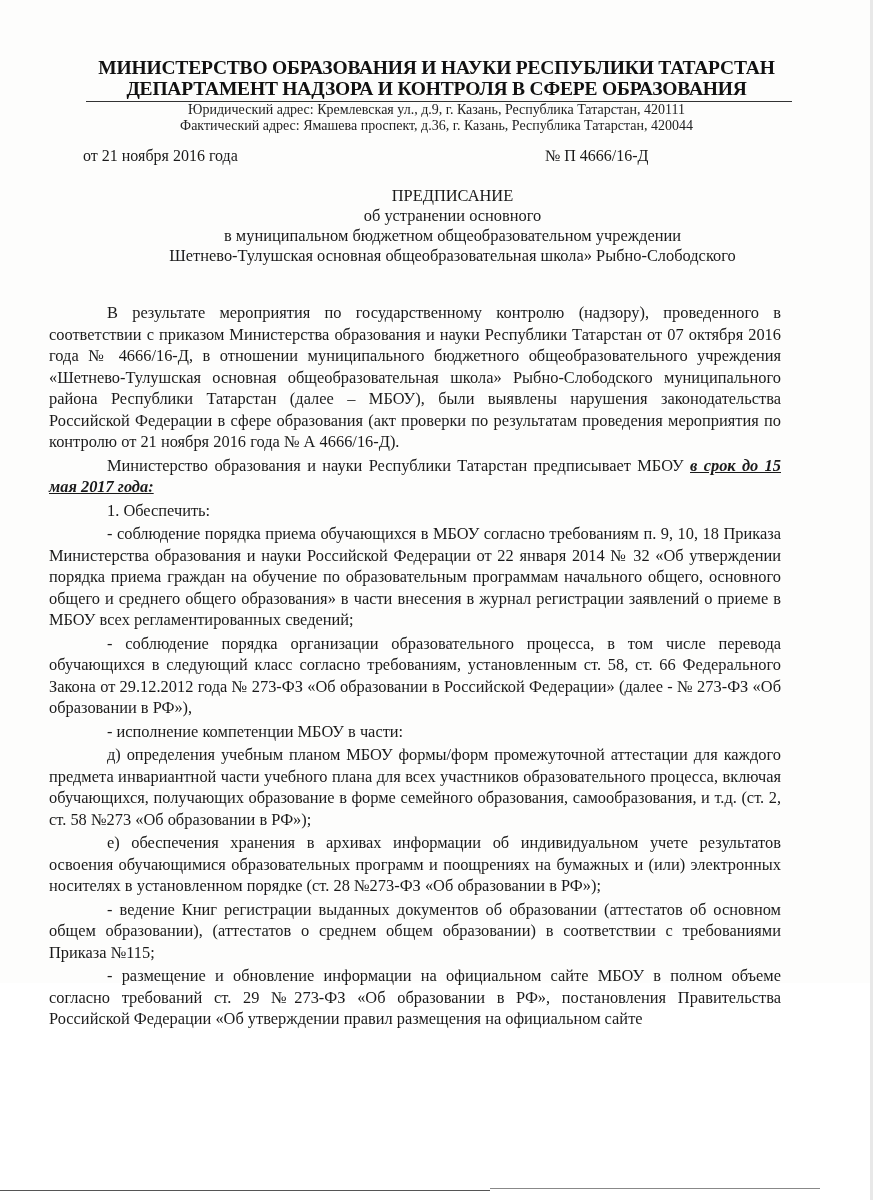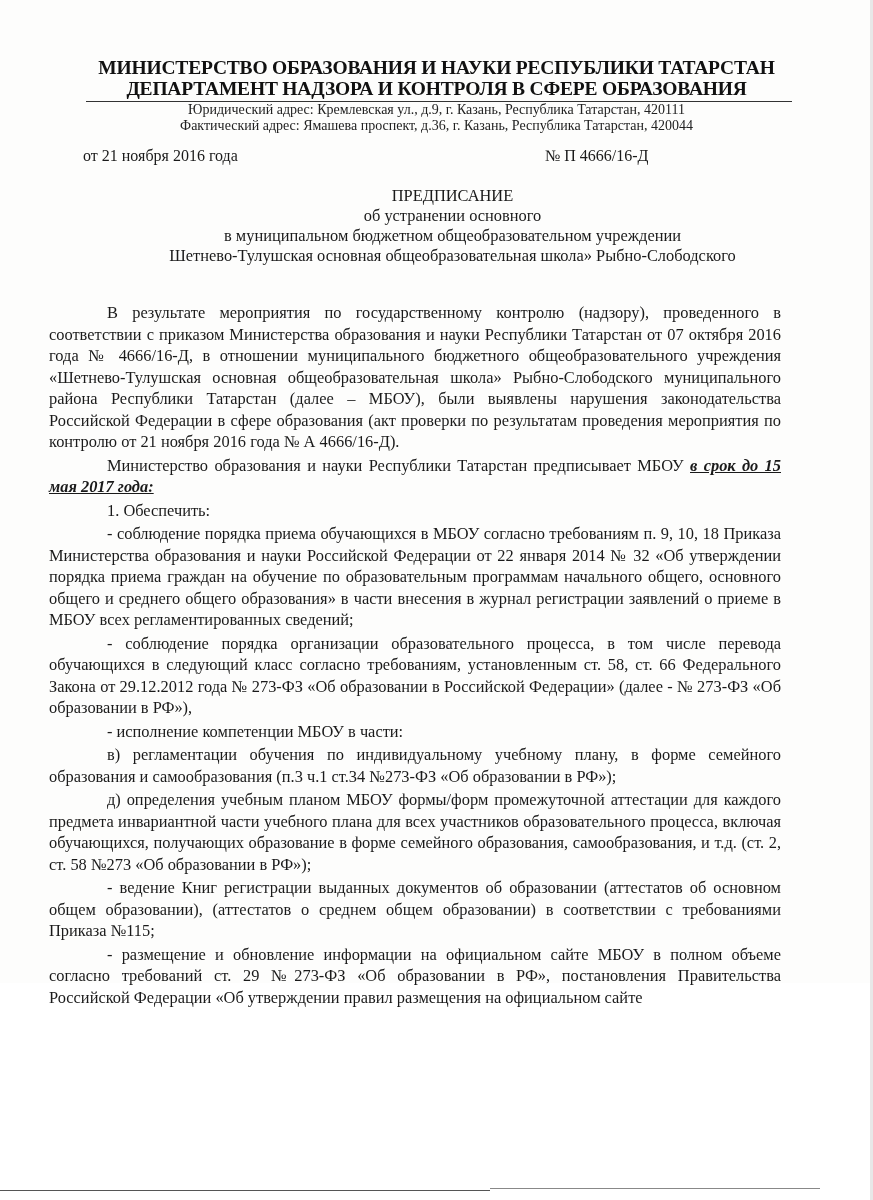--- a/index.html
+++ b/index.html
@@ -120,22 +120,22 @@
   <div class="doc-head" style="top:226px">в муниципальном бюджетном общеобразовательном учреждении</div>
   <div class="doc-head" style="top:246px">Шетнево-Тулушская основная общеобразовательная школа» Рыбно-Слободского</div>
 
   <div class="body-text" style="top:300px">
     <p class="p ind">В результате мероприятия по государственному контролю (надзору), проведенного в соответствии с приказом Министерства образования и науки Республики Татарстан от  07 октября 2016 года № 4666/16-Д, в отношении муниципального бюджетного общеобразовательного учреждения «Шетнево-Тулушская основная общеобразовательная школа» Рыбно-Слободского муниципального района Республики Татарстан (далее – МБОУ), были выявлены нарушения законодательства Российской Федерации в сфере образования (акт проверки по результатам проведения мероприятия по контролю от  21 ноября 2016 года № А 4666/16-Д).</p>
     <p class="p ind"><span>Министерство образования и науки Республики Татарстан предписывает МБОУ </span><span class="deadline">в срок до 15 мая  2017 года:</span></p>
     <p class="p ind">1.  Обеспечить:</p>
     <p class="p ind">- соблюдение порядка приема обучающихся в МБОУ согласно требованиям п. 9, 10, 18 Приказа Министерства образования и науки Российской Федерации от 22 января 2014 № 32 «Об утверждении порядка приема граждан на обучение по образовательным программам начального общего, основного общего и среднего общего образования» в части внесения в журнал регистрации заявлений о приеме в МБОУ всех регламентированных сведений;</p>
     <p class="p ind">- соблюдение порядка организации образовательного процесса, в том числе перевода обучающихся в следующий класс согласно требованиям, установленным ст. 58, ст. 66 Федерального Закона от 29.12.2012 года № 273-ФЗ «Об образовании в Российской Федерации» (далее - № 273-ФЗ «Об образовании в РФ»),</p>
     <p class="p ind">- исполнение компетенции МБОУ в части:</p>
-    <p class="p ind">в) регламентации обучения по индивидуальному учебному плану, в форме семейного образования и самообразования (п.3 ч.1 ст.34 №273-ФЗ «Об образовании в РФ»);</p>
     <p class="p ind">д) определения учебным планом МБОУ формы/форм промежуточной аттестации для каждого предмета инвариантной части учебного плана для всех участников образовательного процесса, включая обучающихся, получающих образование в форме семейного образования, самообразования, и т.д. (ст. 2, ст. 58 №273 «Об образовании в РФ»);</p>
+    <p class="p ind">е) обеспечения хранения в архивах информации об индивидуальном учете результатов освоения обучающимися образовательных программ и поощрениях на бумажных и (или) электронных носителях в установленном порядке (ст. 28 №273-ФЗ «Об образовании в РФ»);</p>
     <p class="p ind">- ведение Книг регистрации выданных документов об образовании (аттестатов об основном общем образовании), (аттестатов о среднем общем образовании) в соответствии с требованиями Приказа №115;</p>
     <p class="p ind">- размещение и обновление информации на официальном сайте МБОУ в полном объеме согласно требований ст. 29 №273-ФЗ «Об образовании в РФ», постановления Правительства Российской Федерации «Об утверждении правил размещения на официальном сайте</p>
   </div>
 
   <div class="bottom-rule"></div>
   <div class="bottom-rule2"></div>
   <div class="edge"></div>
 </div>
 
 </body></html>

